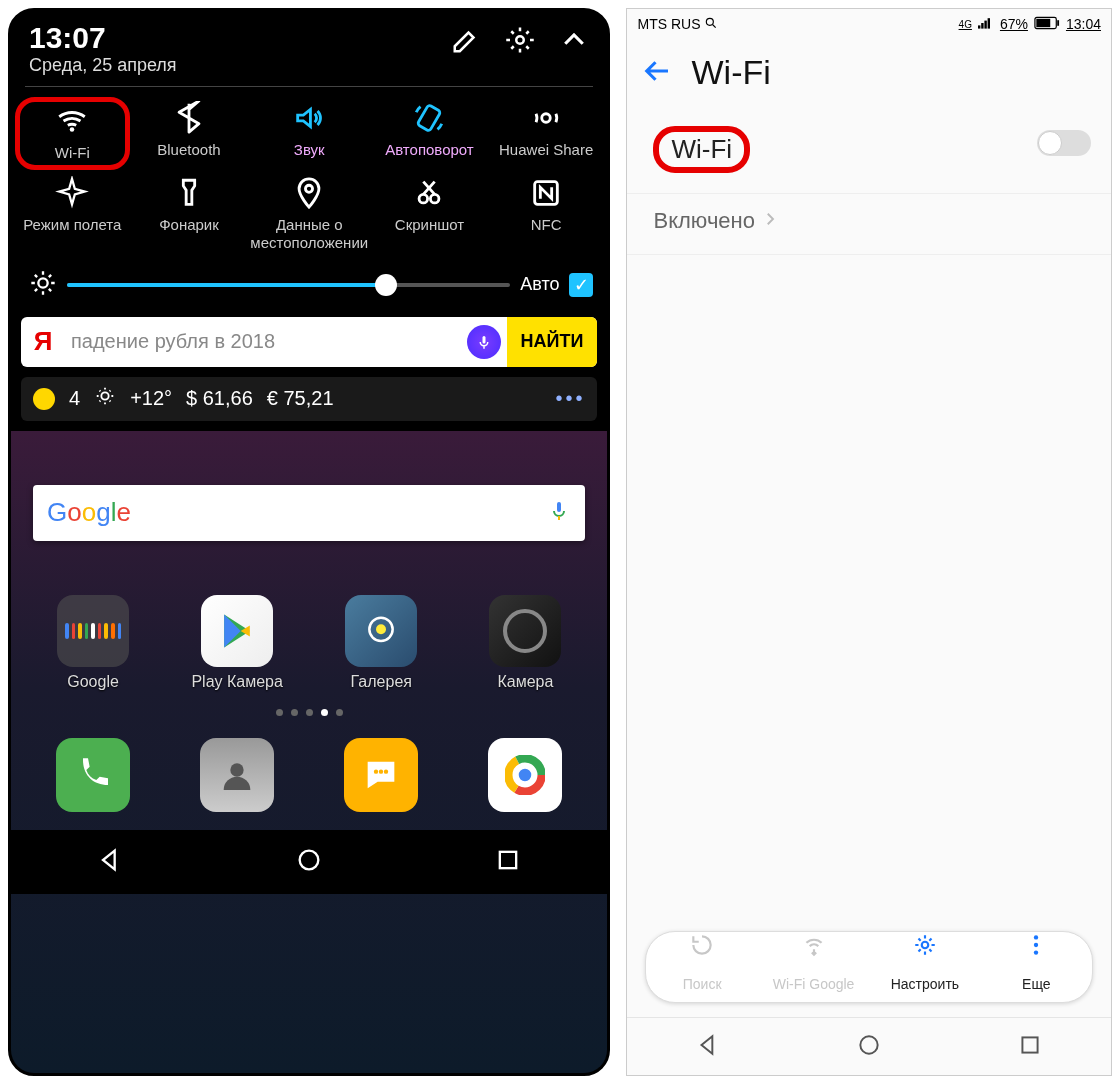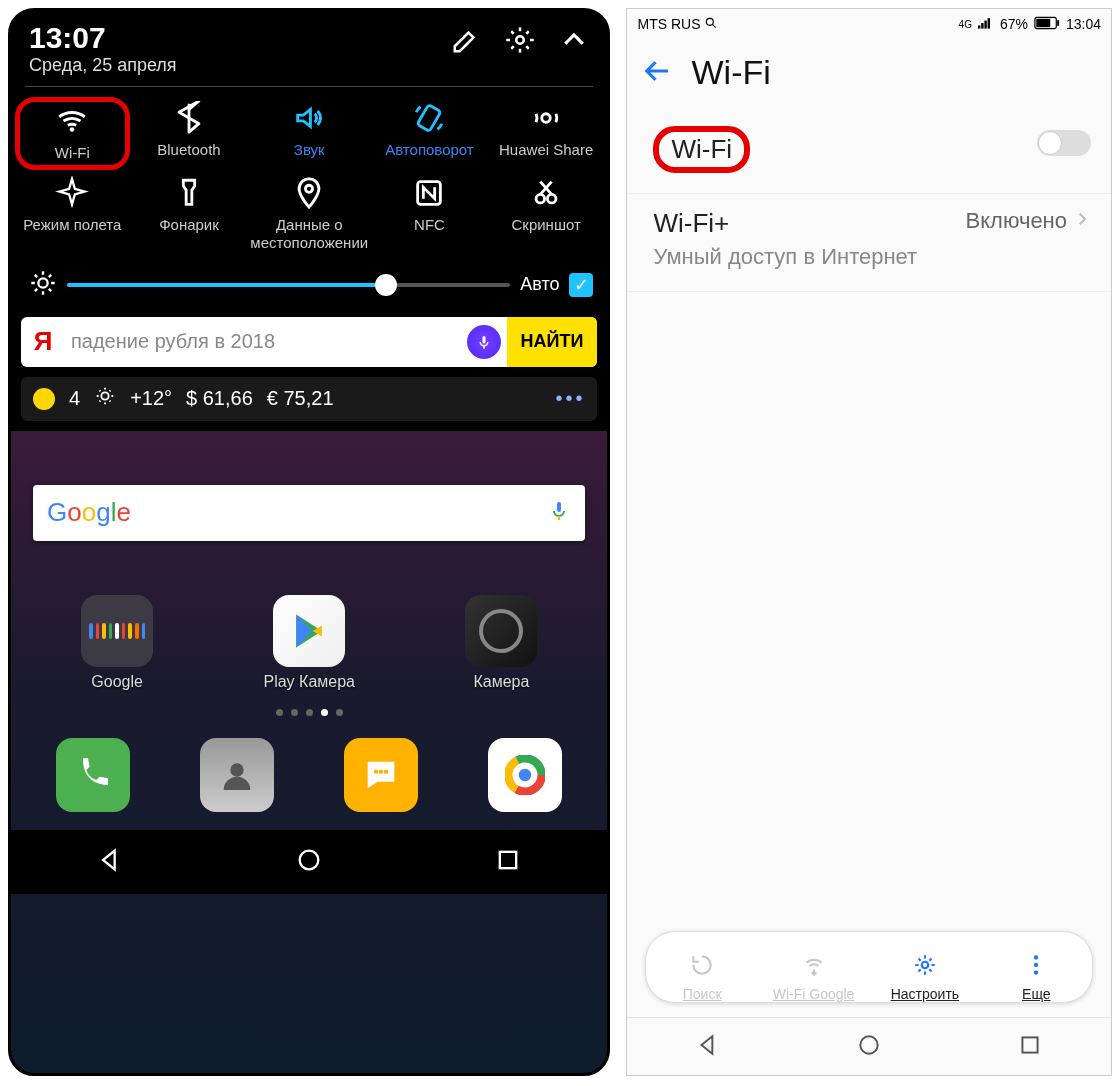--- a/index.html
+++ b/index.html
@@ -12,21 +12,21 @@
 .clock { font-size:30px; font-weight:600; }
 .date { font-size:18px; color:#ddd; }
 .top-icons { display:flex; gap:24px; align-items:center; margin-top:4px;}
 .top-icons svg { width:30px; height:30px; fill:#fff; }
 .hr { border:0; border-top:1px solid #444; margin:6px 14px; }
 
 .qs-grid { display:grid; grid-template-columns:repeat(5,1fr); gap:2px 2px; padding:4px 4px 0; }
 .qs-tile { display:flex; flex-direction:column; align-items:center; justify-content:flex-start; color:#ccc; font-size:15px; text-align:center; padding:4px 2px 8px; }
 .qs-tile svg { width:34px; height:34px; fill:#fff; margin-bottom:6px; }
 .qs-tile.active svg { fill:#1fc3ff; }
-.qs-tile.active .lbl { color:#3b82f6; }
+.qs-tile.active .lbl { color:#f0abfc; }
 .qs-tile .lbl { line-height:1.15; }
 .qs-highlight { border:5px solid #e60000; border-radius:20px; padding:2px 6px 4px; }
 
 .brightness { display:flex; align-items:center; gap:10px; padding:10px 14px 10px 18px; color:#fff; }
 .brightness .sun svg{ width:28px; height:28px; fill:#fff;}
 .bslider { flex:1; height:4px; background:#555; position:relative; border-radius:2px;}
 .bslider .fill { position:absolute; left:0; top:0; bottom:0; width:72%; background:#1fc3ff; border-radius:2px;}
 .bslider .knob { position:absolute; left:72%; top:50%; width:22px; height:22px; background:#fff; border-radius:50%; transform:translate(-50%,-50%);}
 .auto-lbl { font-size:18px; color:#fff; }
 .auto-chk { width:24px; height:24px; background:#1fc3ff; border-radius:4px; display:flex; align-items:center; justify-content:center; color:#fff; font-size:18px;}
@@ -69,38 +69,38 @@
 .dphone{background:#4caf50;} .dcontacts{background:linear-gradient(#999,#ccc);} .dmsg{background:#ffb300;} .dchrome{background:#fff;}
 .dock svg{width:40px;height:40px;fill:#fff;}
 
 .navbar-l{ height:64px; background:#000; display:flex; justify-content:space-around; align-items:center;}
 .navbar-l svg{ width:28px; height:28px; fill:none; stroke:#fff; stroke-width:2;}
 
 
 .phone-right { width:507px; height:1068px; border:1px solid #ccc; background:#fafafa; display:flex; flex-direction:column; }
 .status-right { display:flex; justify-content:space-between; align-items:center; padding:4px 10px; font-size:14px; color:#000; height:30px;}
 .status-right .l{ display:flex; align-items:center; gap:4px;}
-.status-right .r{ display:flex; align-items:center; gap:6px;}
+.status-right .r{ display:flex; align-items:center; gap:6px;text-decoration:underline;}
 .hdr-right { display:flex; align-items:center; gap:18px; padding:14px 16px 20px;}
 .hdr-right svg{ width:30px; height:30px; stroke:#1976ff; fill:none; stroke-width:2.5;}
 .hdr-right .title{ font-size:34px; font-weight:400; color:#111;}
 
 .setting-row { padding:14px 20px 20px 26px; display:flex; justify-content:space-between; align-items:flex-start; border-bottom:1px solid #eee;}
 .setting-row .txt{ font-size:26px; color:#222;}
 .setting-row .sub{ font-size:22px; color:#888; margin-top:4px; line-height:1.25;}
 .wifi-hl{ border:6px solid #e60000; border-radius:22px; padding:2px 12px; display:inline-block;}
 .toggle{ width:54px; height:26px; background:#ddd; border-radius:14px; position:relative; margin-top:4px;}
 .toggle .kn{ width:24px; height:24px; background:#fff; border:1px solid #ccc; border-radius:50%; position:absolute; left:1px; top:1px;}
 .val-row { display:flex; align-items:center; gap:6px; color:#666; font-size:22px;}
 .chev svg{width:18px;height:18px;stroke:#bbb;fill:none;stroke-width:2.5;}
 
 .spacer-r{ flex:1; }
 
 .bottom-menu{ margin:0 18px 14px; background:#fff; border:1px solid #ddd; border-radius:30px; height:72px; display:flex; box-shadow:0 1px 4px rgba(0,0,0,.15);}
-.bm-item{ flex:1; display:flex; flex-direction:column; align-items:center; justify-content:flex-end; gap:8px; font-size:14px;text-decoration:underline;}
+.bm-item{ flex:1; display:flex; flex-direction:column; align-items:center; justify-content:flex-start; gap:18px; font-size:14px;}
 .bm-item svg{width:26px;height:26px;}
 .bm-dis{ color:#c7c7c7;} .bm-dis svg{fill:#c7c7c7; stroke:#c7c7c7;}
 .bm-act{ color:#222;} .bm-act svg{fill:none;stroke:#1976ff;stroke-width:2;}
 
 .navbar-r{ height:58px; background:#fafafa; border-top:1px solid #e5e5e5; display:flex; justify-content:space-around; align-items:center;}
 .navbar-r svg{ width:26px; height:26px; fill:none; stroke:#555; stroke-width:1.8;}
 </style>
 </head>
 <body>
 
@@ -175,32 +175,32 @@
     </div>
     <div class="qs-tile">
       <svg viewBox="0 0 24 24">
           <path d="M12 2a7 7 0 017 7c0 5-7 13-7 13S5 14 5 9a7 7 0 017-7z" fill="none" stroke="#fff" stroke-width="2"></path>
           <circle cx="12" cy="9" r="2.5" fill="none" stroke="#fff" stroke-width="2"></circle>
         </svg>
       <span class="lbl">Данные о местоположении</span>
     </div>
     <div class="qs-tile">
       <svg viewBox="0 0 24 24">
-          <rect x="4" y="4" width="16" height="16" rx="2" fill="none" stroke="#fff" stroke-width="2"></rect>
-          <path d="M8 16V8l8 8V8" stroke="#fff" stroke-width="2" fill="none"></path>
-        </svg>
-      <span class="lbl">NFC</span>
-    </div>
-    <div class="qs-tile">
-      <svg viewBox="0 0 24 24">
           <circle cx="8" cy="16" r="3" fill="none" stroke="#fff" stroke-width="2"></circle>
           <circle cx="16" cy="16" r="3" fill="none" stroke="#fff" stroke-width="2"></circle>
           <path d="M8 13l8-9M16 13L8 4" stroke="#fff" stroke-width="2"></path>
         </svg>
       <span class="lbl">Скриншот</span>
+    </div>
+    <div class="qs-tile">
+      <svg viewBox="0 0 24 24">
+          <rect x="4" y="4" width="16" height="16" rx="2" fill="none" stroke="#fff" stroke-width="2"></rect>
+          <path d="M8 16V8l8 8V8" stroke="#fff" stroke-width="2" fill="none"></path>
+        </svg>
+      <span class="lbl">NFC</span>
     </div>
   </div>
 
   <div class="brightness">
     <span class="sun"><svg viewBox="0 0 24 24">
           <circle cx="12" cy="12" r="4" fill="none" stroke="#fff" stroke-width="2"></circle>
           <path d="M12 2v3M12 19v3M2 12h3M19 12h3M5 5l2 2M17 17l2 2M5 19l2-2M17 7l2-2" stroke="#fff" stroke-width="2"></path>
         </svg></span>
     <div class="bslider">
       <div class="fill"></div>
@@ -263,20 +263,29 @@
       <div class="app">
         <div class="ic play">
             <svg viewBox="0 0 24 24" width="44" height="44">
               <path d="M5 3l14 9-14 9V3z" fill="#34A853"></path>
               <path d="M5 3l9 9-9 9" fill="#4285F4"></path>
               <path d="M14 12l5-3v6l-5-3z" fill="#FBBC05"></path>
               <path d="M5 3l9 9" stroke="#EA4335" stroke-width="0"></path>
             </svg>
           </div>
         <span class="albl">Play Камера</span>
+      </div>
+      <div class="app">
+        <div class="ic gallery">
+            <svg viewBox="0 0 24 24" width="40" height="40">
+              <circle cx="12" cy="11" r="7" fill="none" stroke="#fff" stroke-width="1.5"></circle>
+              <circle cx="12" cy="11" r="3" fill="#ffeb3b"></circle>
+            </svg>
+          </div>
+        <span class="albl">Галерея</span>
       </div>
       <div class="app">
         <div class="ic camera"></div>
         <span class="albl">Камера</span>
       </div>
     </div>
 
     <div class="page-dots">
       <span></span>
         <span></span>
@@ -370,24 +379,20 @@
       <span class="wifi-hl">
         <span class="txt">Wi-Fi</span>
       </span>
     </div>
     <div class="toggle">
         <div class="kn"></div>
       </div>
   </div>
 
   <div class="setting-row">
-    <div>
-      <div class="txt">Wi-Fi+</div>
-      <div class="sub">Умный доступ в Интернет</div>
-    </div>
     <div class="val-row">
       <span>Включено</span>
       <span class="chev"><svg viewBox="0 0 24 24">
             <path d="M9 5l7 7-7 7"></path>
           </svg></span>
     </div>
   </div>
 
   <div class="spacer-r"></div>
 

